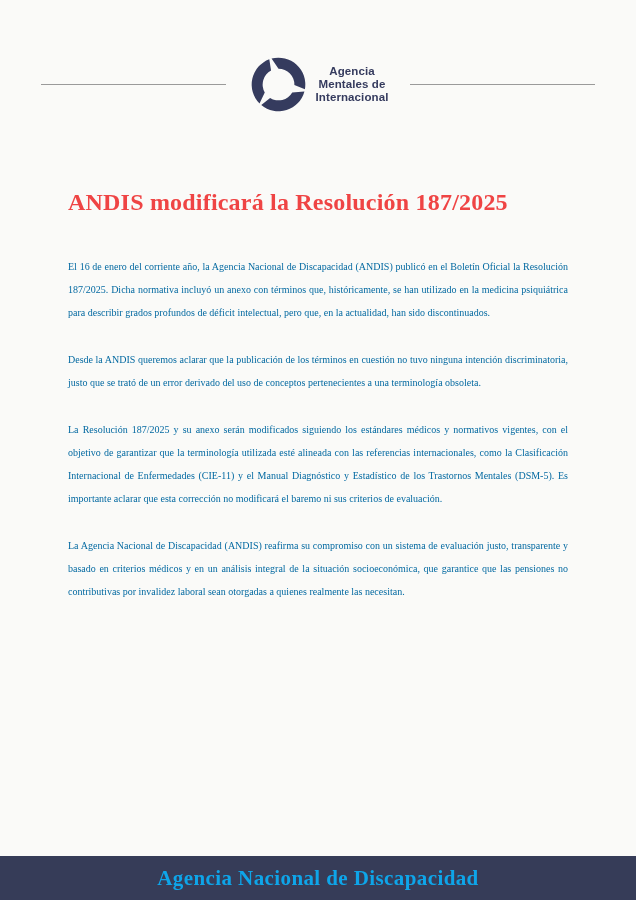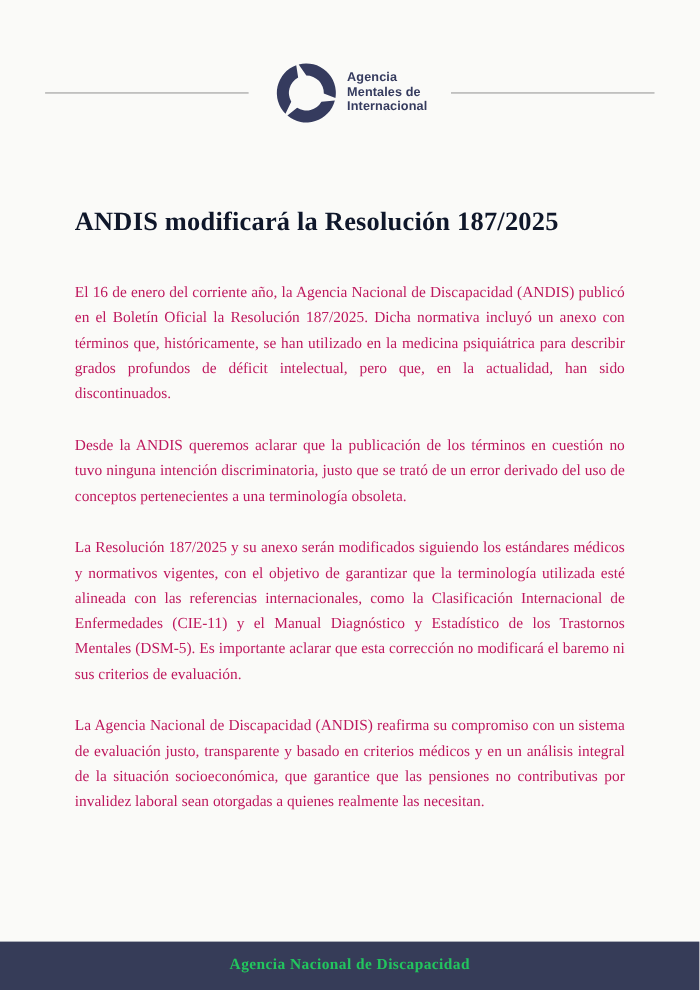--- a/index.html
+++ b/index.html
@@ -24,20 +24,21 @@
   .header {
     display: flex;
     align-items: center;
     padding: 0 41px;
     margin: 0;
     position: absolute;
     top: 52px;
     left: 0;
     right: 0;
     height: 64px;
+    text-align: center;
   }
   .rule {
     flex: 1 1 0;
     height: 0;
     border-top: 1px solid #9a9a9a;
   }
   .logo-group {
     display: flex;
     align-items: center;
     margin: 0 22px;
@@ -62,52 +63,52 @@
     position: absolute;
     top: 186px;
     left: 68px;
     width: 500px;
   }
   .title {
     font-family: "Liberation Serif", serif;
     font-weight: bold;
     font-size: 24px;
     line-height: 33px;
-    color: #0f172a;
+    color: #ef4444;
     margin: 0;
     letter-spacing: 0.2px;
   }
   .body-text p {
-    font-size: 14px;
+    font-size: 10px;
     line-height: 23px;
-    color: #be185d;
+    color: #0369a1;
     text-align: justify;
     margin: 24px 0 0 0;
   }
   .body-text p:first-child {
     margin-top: 36px;
   }
 
   
   .footer {
     position: absolute;
     left: 0;
     bottom: 0;
     width: 636px;
     height: 44px;
     background: #363c58;
     display: flex;
     align-items: center;
     justify-content: center;
   }
   .footer-text {
-    color: #22c55e;
+    color: #0ea5e9;
     font-family: "Liberation Serif", serif;
     font-weight: bold;
-    font-size: 14px;
+    font-size: 21px;
     letter-spacing: 0.4px;
   }
 </style>
 </head>
 <body>
 
 <div class="page">
 
   <div class="header">
     <div class="rule"></div>

